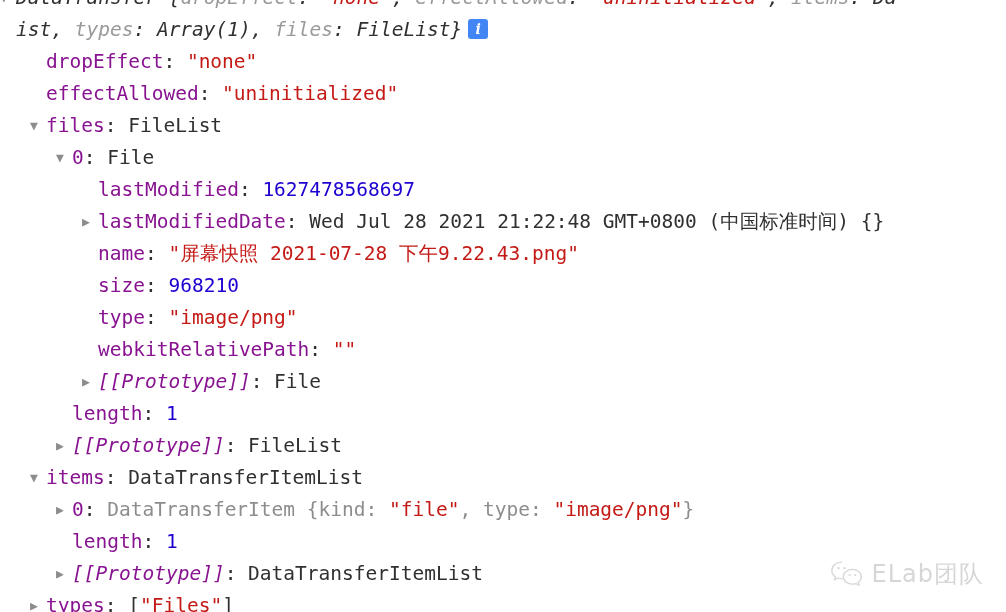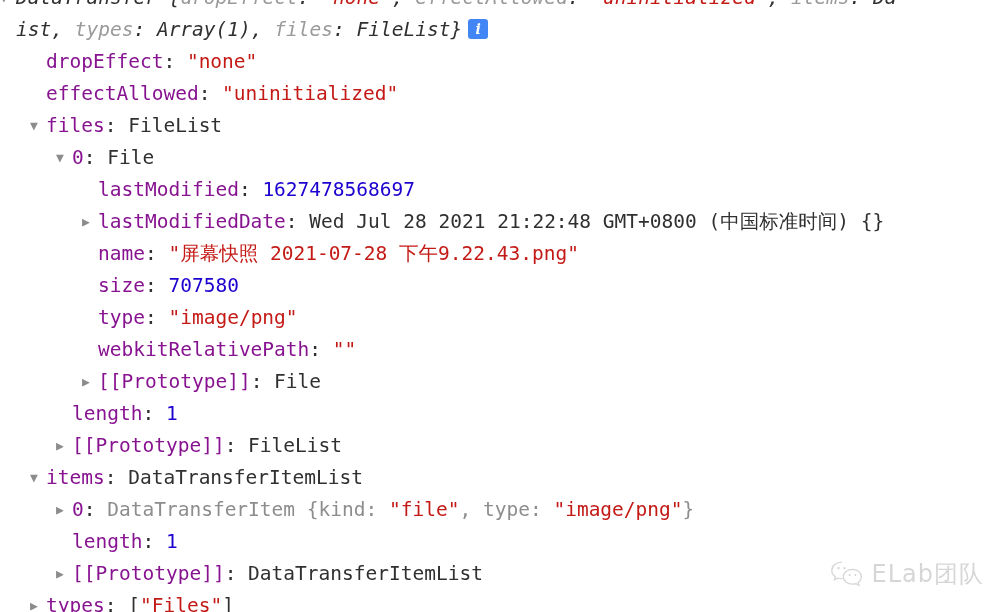--- a/index.html
+++ b/index.html
@@ -45,21 +45,21 @@
     color: #8c8c8c;
     font-size: 13px;
     vertical-align: 2px;
   }
   .tri.open::before { content: "\25BC"; }
   .tri.closed::before { content: "\25B6"; }
   .tri.none::before { content: ""; }
 
   
   .prop   { color: #881391; }            
-  .proto  { color: #881391; }
+  .proto  { color: #881391; font-style: italic; }
   .str    { color: #c41a16; }            
   .num    { color: #1c00cf; }            
   .plain  { color: #303030; }            
   .grey   { color: #8d8d8d; }            
   .punct  { color: #303030; }
 
   
   .preview {
     font-style: italic;
   }
@@ -110,21 +110,21 @@
 <div id="console">
     <div class="row ind0 preview"><span class="tri open"></span><span class="plain">DataTransfer {</span><span class="grey">dropEffect</span><span class="plain">: </span><span class="str">"none"</span><span class="plain">, </span><span class="grey">effectAllowed</span><span class="plain">: </span><span class="str">"uninitialized"</span><span class="plain">, </span><span class="grey">items</span><span class="plain">: </span><span class="plain">Da</span></div>
     <div class="row ind0 preview"><span class="tri none"></span><span class="plain">ist, </span><span class="grey">types</span><span class="plain">: </span><span class="plain">Array(1)</span><span class="plain">, </span><span class="grey">files</span><span class="plain">: </span><span class="plain">FileList}</span><span class="info-badge">i</span></div>
     <div class="row ind1"><span class="tri none"></span><span class="prop">dropEffect</span><span class="punct">: </span><span class="str">"none"</span></div>
     <div class="row ind1"><span class="tri none"></span><span class="prop">effectAllowed</span><span class="punct">: </span><span class="str">"uninitialized"</span></div>
     <div class="row ind1"><span class="tri open"></span><span class="prop">files</span><span class="punct">: </span><span class="plain">FileList</span></div>
     <div class="row ind2"><span class="tri open"></span><span class="prop">0</span><span class="punct">: </span><span class="plain">File</span></div>
     <div class="row ind3"><span class="tri none"></span><span class="prop">lastModified</span><span class="punct">: </span><span class="num">1627478568697</span></div>
     <div class="row ind3"><span class="tri closed"></span><span class="prop">lastModifiedDate</span><span class="punct">: </span><span class="plain">Wed Jul 28 2021 21:22:48 GMT+0800 (中国标准时间) {}</span></div>
     <div class="row ind3"><span class="tri none"></span><span class="prop">name</span><span class="punct">: </span><span class="str">"屏幕快照 2021-07-28 下午9.22.43.png"</span></div>
-    <div class="row ind3"><span class="tri none"></span><span class="prop">size</span><span class="punct">: </span><span class="num">707580</span></div>
+    <div class="row ind3"><span class="tri none"></span><span class="prop">size</span><span class="punct">: </span><span class="num">968210</span></div>
     <div class="row ind3"><span class="tri none"></span><span class="prop">type</span><span class="punct">: </span><span class="str">"image/png"</span></div>
     <div class="row ind3"><span class="tri none"></span><span class="prop">webkitRelativePath</span><span class="punct">: </span><span class="str">""</span></div>
     <div class="row ind3"><span class="tri closed"></span><span class="proto">[[Prototype]]</span><span class="punct">: </span><span class="plain">File</span></div>
     <div class="row ind2"><span class="tri none"></span><span class="prop">length</span><span class="punct">: </span><span class="num">1</span></div>
     <div class="row ind2"><span class="tri closed"></span><span class="proto">[[Prototype]]</span><span class="punct">: </span><span class="plain">FileList</span></div>
     <div class="row ind1"><span class="tri open"></span><span class="prop">items</span><span class="punct">: </span><span class="plain">DataTransferItemList</span></div>
     <div class="row ind2"><span class="tri closed"></span><span class="prop">0</span><span class="punct">: </span><span class="grey">DataTransferItem {</span><span class="grey">kind</span><span class="grey">: </span><span class="str">"file"</span><span class="grey">, </span><span class="grey">type</span><span class="grey">: </span><span class="str">"image/png"</span><span class="grey">}</span></div>
     <div class="row ind2"><span class="tri none"></span><span class="prop">length</span><span class="punct">: </span><span class="num">1</span></div>
     <div class="row ind2"><span class="tri closed"></span><span class="proto">[[Prototype]]</span><span class="punct">: </span><span class="plain">DataTransferItemList</span></div>
     <div class="row ind1"><span class="tri closed"></span><span class="prop">types</span><span class="punct">: </span><span class="punct">[</span><span class="str">"Files"</span><span class="punct">]</span></div>

